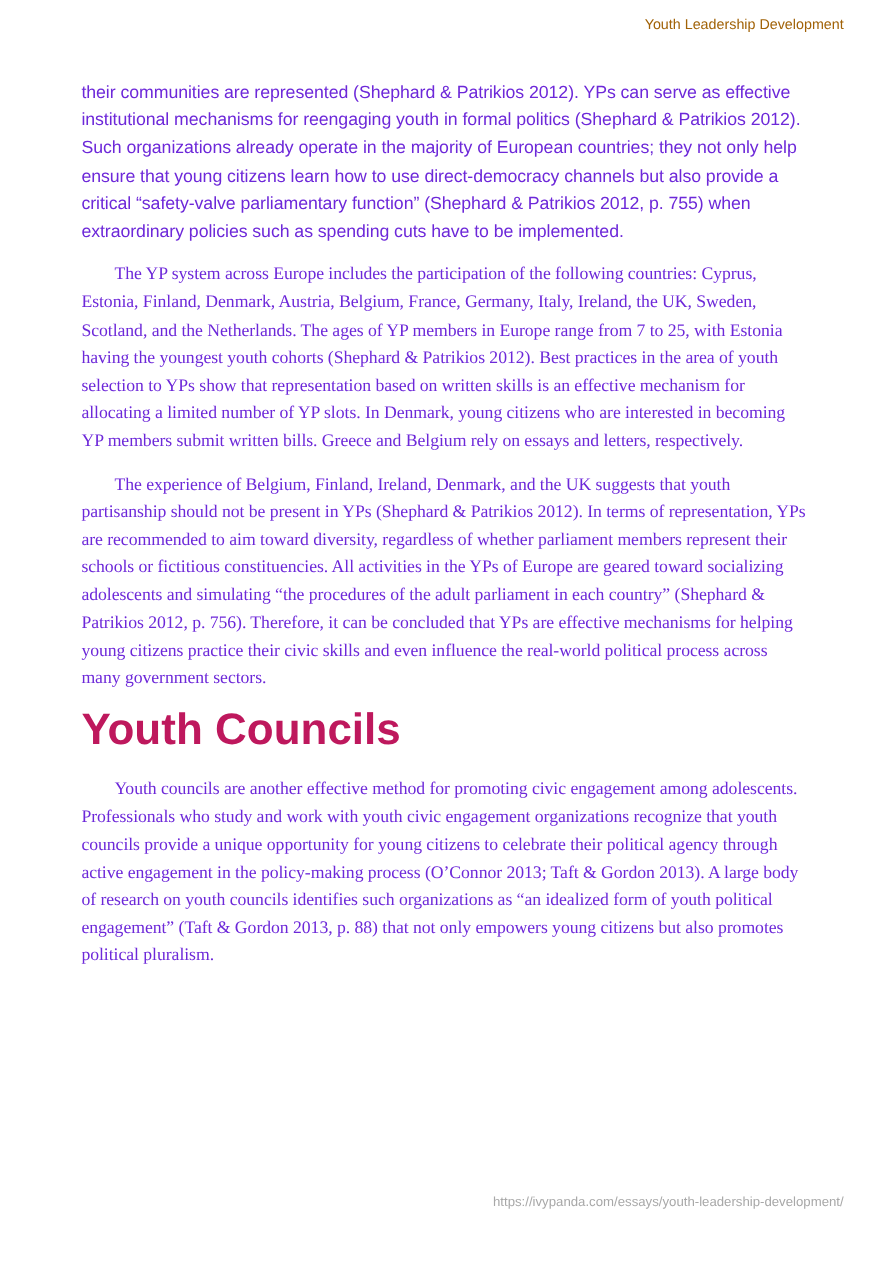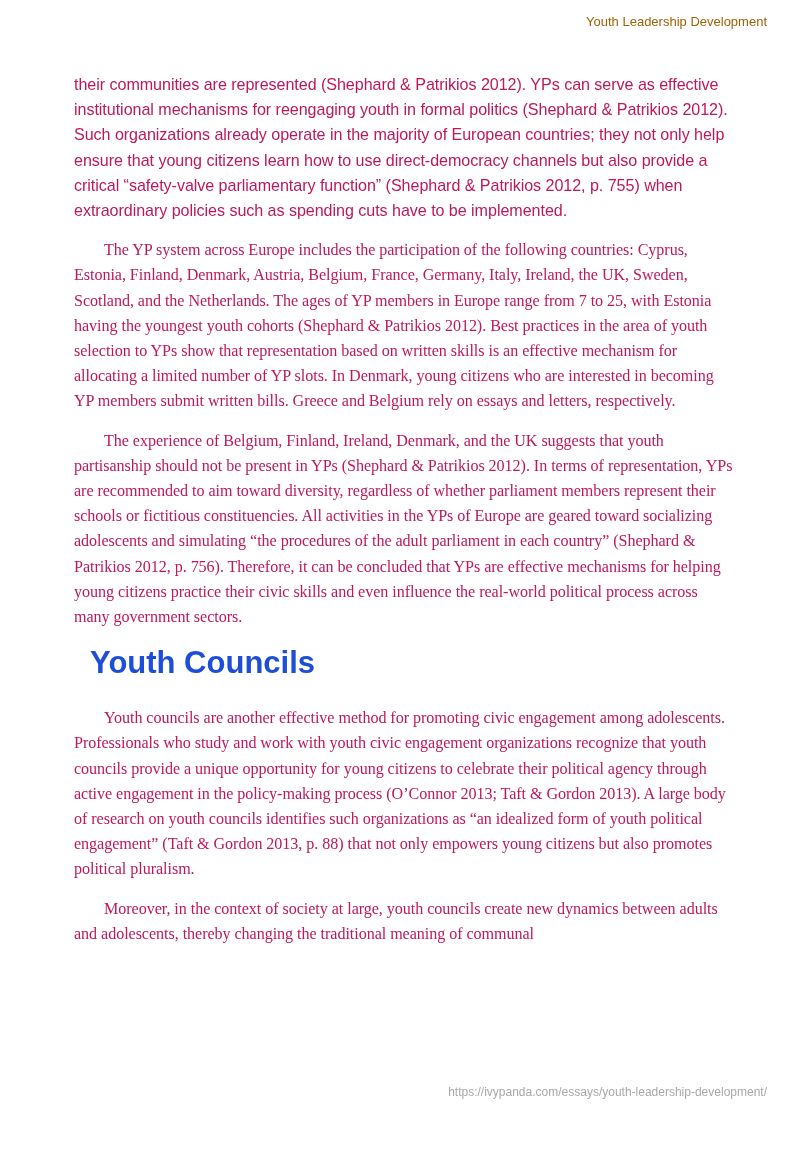--- a/index.html
+++ b/index.html
@@ -58,29 +58,29 @@
     .content {
       position: absolute;
       left: 74px;
       top: 72px;
       width: 660px;
     }
     .para {
       font-size: 16.1px;
       line-height: 25.2px;
       margin: 0 0 14px 0;
-      color: #be185d;
+      color: #6d28d9;
       letter-spacing: -0.05px;
     }
     .para.indent { text-indent: 30px; font-family: Liberation Serif, serif; }
     .h2 {
-      font-size: 31px;
+      font-size: 40px;
       font-weight: bold;
-      color: #1d4ed8;
-      margin: 16px 0 24px 16px;
+      color: #be185d;
+      margin: 16px 0 24px 0;
       line-height: 36px;
     }
     .footer-url {
       position: absolute;
       right: 33px;
       top: 1085px;
       font-size: 12px;
       color: #a8a8a8;
       text-decoration: none;
     }
@@ -91,16 +91,15 @@
 <div class="header">
   <div class="doc-title">Youth Leadership Development</div>
 </div>
 
 <div class="content">
   <p class="para">their communities are represented (Shephard &amp; Patrikios 2012). YPs can serve as effective institutional mechanisms for reengaging youth in formal politics (Shephard &amp; Patrikios 2012). Such organizations already operate in the majority of European countries; they not only help ensure that young citizens learn how to use direct-democracy channels but also provide a critical “safety-valve parliamentary function” (Shephard &amp; Patrikios 2012, p. 755) when extraordinary policies such as spending cuts have to be implemented.</p>
   <p class="para indent">The YP system across Europe includes the participation of the following countries: Cyprus, Estonia, Finland, Denmark, Austria, Belgium, France, Germany, Italy, Ireland, the UK, Sweden, Scotland, and the Netherlands. The ages of YP members in Europe range from 7 to 25, with Estonia having the youngest youth cohorts (Shephard &amp; Patrikios 2012). Best practices in the area of youth selection to YPs show that representation based on written skills is an effective mechanism for allocating a limited number of YP slots. In Denmark, young citizens who are interested in becoming YP members submit written bills. Greece and Belgium rely on essays and letters, respectively.</p>
   <p class="para indent">The experience of Belgium, Finland, Ireland, Denmark, and the UK suggests that youth partisanship should not be present in YPs (Shephard &amp; Patrikios 2012). In terms of representation, YPs are recommended to aim toward diversity, regardless of whether parliament members represent their schools or fictitious constituencies. All activities in the YPs of Europe are geared toward socializing adolescents and simulating “the procedures of the adult parliament in each country” (Shephard &amp; Patrikios 2012, p. 756). Therefore, it can be concluded that YPs are effective mechanisms for helping young citizens practice their civic skills and even influence the real-world political process across many government sectors.</p>
   <h2 class="h2">Youth Councils</h2>
   <p class="para indent">Youth councils are another effective method for promoting civic engagement among adolescents. Professionals who study and work with youth civic engagement organizations recognize that youth councils provide a unique opportunity for young citizens to celebrate their political agency through active engagement in the policy-making process (O’Connor 2013; Taft &amp; Gordon 2013). A large body of research on youth councils identifies such organizations as “an idealized form of youth political engagement” (Taft &amp; Gordon 2013, p. 88) that not only empowers young citizens but also promotes political pluralism.</p>
-  <p class="para indent">Moreover, in the context of society at large, youth councils create new dynamics between adults and adolescents, thereby changing the traditional meaning of communal</p>
 </div>
 
 <a class="footer-url">https://ivypanda.com/essays/youth-leadership-development/</a>
 
 </body></html>

